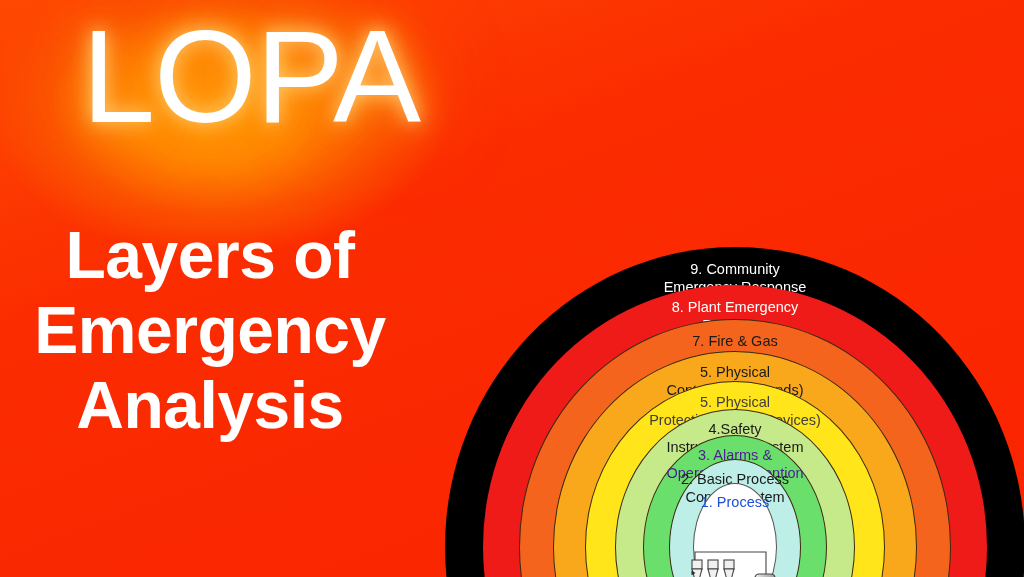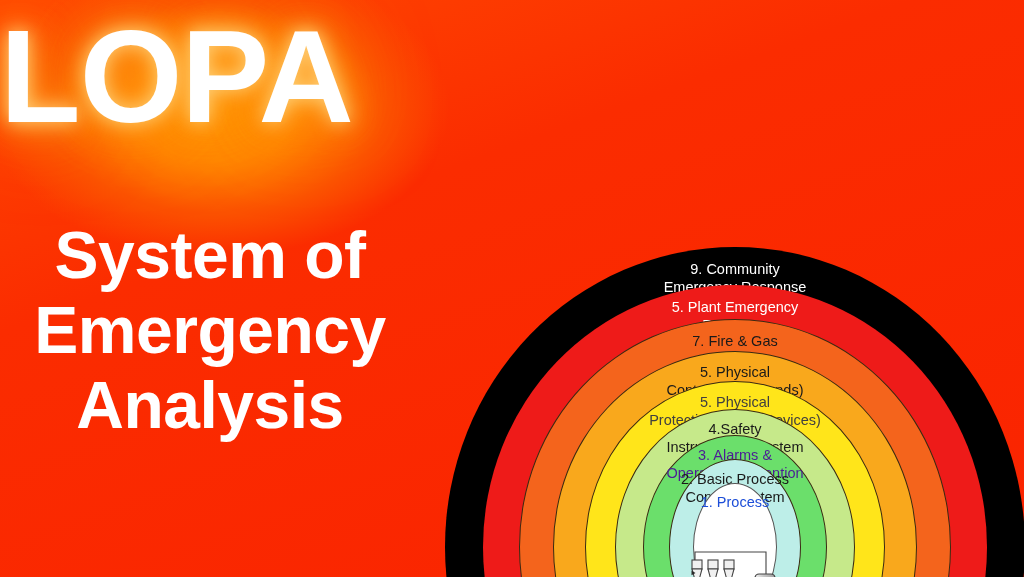--- a/index.html
+++ b/index.html
@@ -26,23 +26,23 @@
     position:absolute;
     left:0; top:0;
     width:430px; height:577px;
     z-index:5;
     pointer-events:none;
   }
   #lopa-title {
     position:absolute;
     left:0; top:8px;
     width:420px;
-    text-align:left;
+    text-align:right;
     font-size:132px;
-    font-weight:bold;
+    font-weight:normal;
     color:#ffffff;
     letter-spacing:-1px;
     line-height:1.05;
     text-shadow:
       0 0 18px #ffd27a,
       0 0 34px #ffae2e,
       0 0 60px #ff8a00,
       0 0 90px #ff6a00;
   }
   #subtitle {
@@ -104,21 +104,21 @@
 
     <div class="layer no-stroke" style="left:727px; top:547px; width:580px; height:600px; background:#000000;">
       <span class="layer-label" style="top:14px; color:#ffffff;">
         <span class="ll">9. Community</span>
         <span class="ll">Emergency Response</span>
       </span>
     </div>
 
     <div class="layer no-stroke" style="left:727px; top:547px; width:504px; height:524px; background:#ee1b19;">
       <span class="layer-label" style="top:14px; color:#ffffff;">
-        <span class="ll">5. Plant Emergency</span>
+        <span class="ll">8. Plant Emergency</span>
         <span class="ll">Response</span>
       </span>
     </div>
 
     <div class="layer" style="left:727px; top:547px; width:432px; height:456px; background:#f4641c;">
       <span class="layer-label" style="top:13px; color:#1a1a1a;">
         <span class="ll">7. Fire &amp; Gas</span>
         <span class="ll">System</span>
       </span>
     </div>
@@ -225,19 +225,19 @@
           <path d="M92 85 l4.5 2.6 l-4.5 2.6 Z"></path>
         </g>
       </svg>
     </div>
 
   </div>
 
   <div id="title-block">
     <div id="lopa-title">LOPA</div>
     <div id="subtitle">
-      <span class="sub-line">System of</span>
+      <span class="sub-line">Layers of</span>
       <span class="sub-line">Emergency</span>
       <span class="sub-line">Analysis</span>
     </div>
   </div>
 
 </div>
 
 </body></html>

